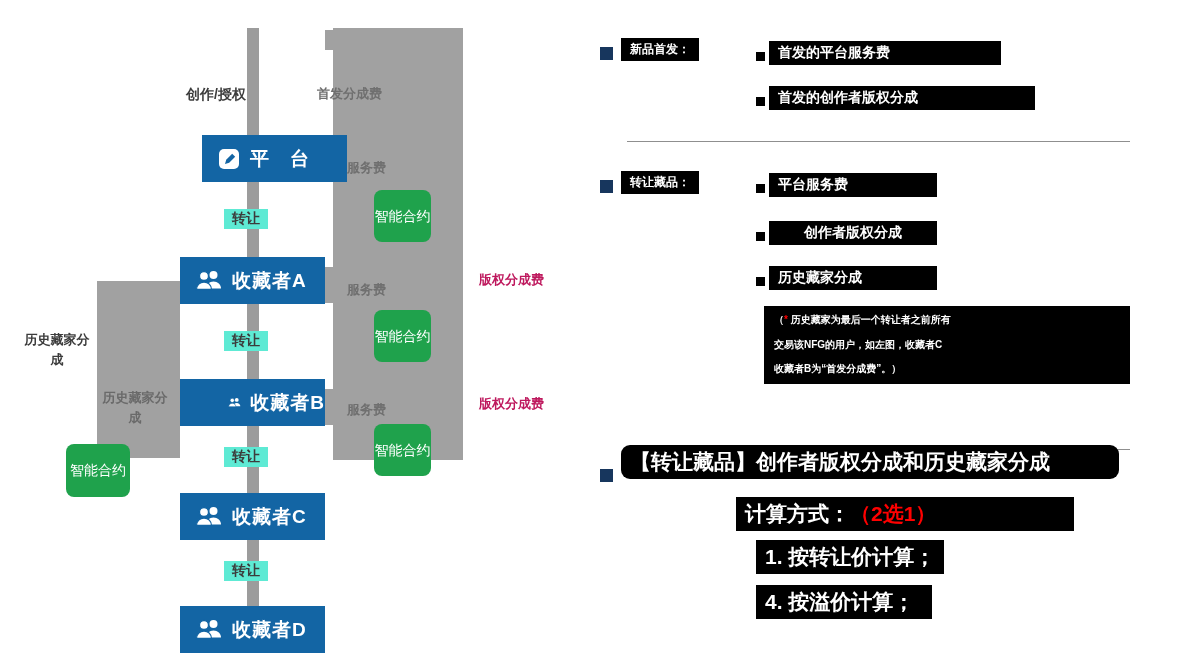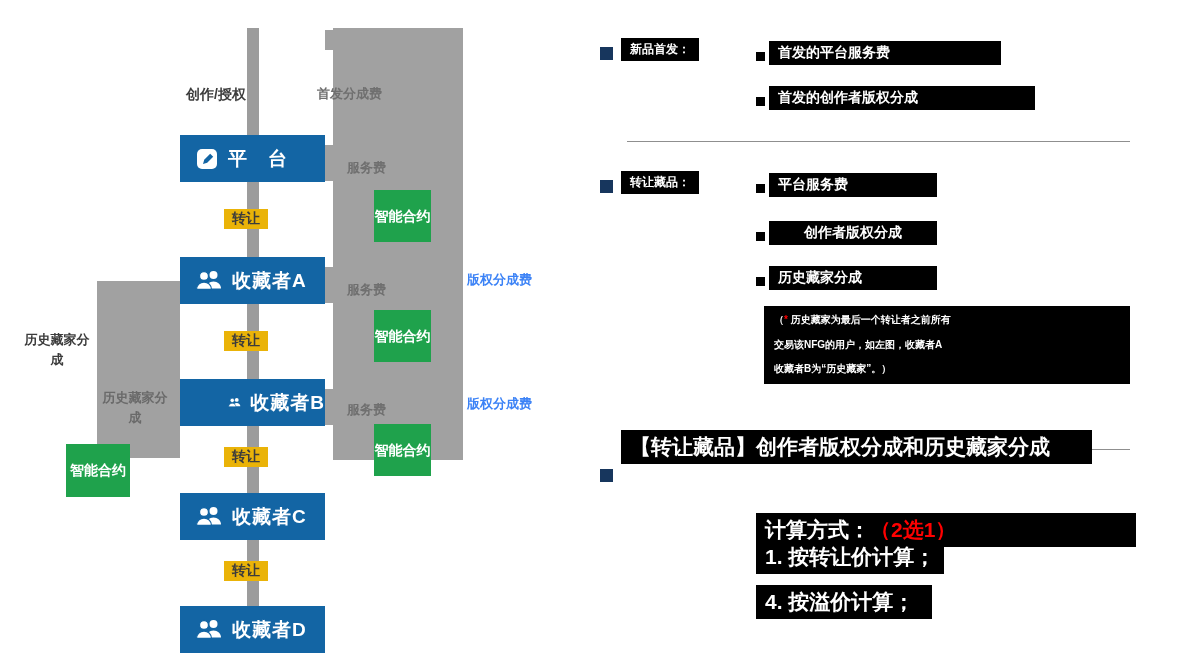--- a/index.html
+++ b/index.html
@@ -11,27 +11,27 @@
   .vline { position:absolute; left:247px; top:28px; width:12px; height:604px; background:#9c9c9c; z-index:1; }
   .rbar  { position:absolute; left:333px; top:28px; width:130px; height:432px; background:#a1a1a1; z-index:1; }
   .stub  { position:absolute; background:#a1a1a1; z-index:1; }
   .lblock{ position:absolute; left:97px; top:281px; width:83px; height:177px; background:#a1a1a1; z-index:1; }
 
   .node { position:absolute; left:180px; width:145px; height:47px; background:#1365a4; color:#fff;
           display:flex; align-items:center; gap:9px; padding-left:15px; z-index:3; }
   .node .label { font-size:19px; font-weight:bold; letter-spacing:1px; white-space:pre; }
 
   .edge-label { position:absolute; font-size:14px; font-weight:bold; color:#3c3c3c; z-index:4; text-align:center; }
-  .badge { background:#eab308; padding:1px 8px; }
+  .badge { background:#5eead4; padding:1px 8px; }
 
   .fee-label { position:absolute; font-size:13px; font-weight:bold; color:#6f6f6f; z-index:4; white-space:nowrap; }
-  .fee-dark { color:#3b82f6; }
+  .fee-dark { color:#be185d;margin-left:12px; }
 
-  .sc { position:absolute; width:57px; height:52px; background:#1fa24c; color:#fff; font-size:14px; font-weight:bold;
-        display:flex; align-items:center; justify-content:center; text-align:center; line-height:1.35; z-index:5; border-radius:0; }
+  .sc { position:absolute; width:57px; height:52px; background:#1fa24c; color:#fff; font-size:14px; font-weight:normal;
+        display:flex; align-items:center; justify-content:center; text-align:center; line-height:1.35; z-index:5; border-radius:8px; }
 
   .hist-label { position:absolute; font-size:13px; font-weight:bold; text-align:center; line-height:1.55; z-index:4; }
 
   
   .sec-bullet { position:absolute; left:600px; width:13px; height:13px; background:#17365d; z-index:2; }
   .sub-bullet { position:absolute; width:9px; height:9px; background:#000; z-index:2; }
   .hl { position:absolute; background:#000; color:#fff; font-weight:bold; padding:3px 9px; white-space:nowrap; z-index:2; }
   .hl.title { font-size:12px; }
   .hl.big   { font-size:21px; }
   .hl.item  { font-size:14px; }
@@ -47,21 +47,21 @@
 
   <div class="vline"></div>
   <div class="rbar"></div>
   <div class="stub" style="left:325px;top:30px;width:8px;height:20px;"></div>
   <div class="stub" style="left:325px;top:145px;width:8px;height:36px;"></div>
   <div class="stub" style="left:325px;top:267px;width:8px;height:36px;"></div>
   <div class="stub" style="left:325px;top:389px;width:8px;height:36px;"></div>
   <div class="lblock"></div>
 
 
-  <div class="node" style="top:135px;">
+  <div class="node" style="top:135px;margin-left:22px;">
     <svg width="24" height="24" viewBox="0 0 24 24">
       <rect x="2" y="2" width="20" height="20" rx="5" fill="#fff"></rect>
       <path d="M8 17l1.2-4.2 6-6 3 3-6 6z" fill="#1365a4"></path>
     </svg>
     <span class="label">平　台</span>
   </div>
 
   <div class="node" style="top:257px;">
     <svg width="28" height="25" viewBox="0 0 28 24">
       <circle cx="18.5" cy="6.5" r="4" fill="#fff"></circle>
@@ -136,27 +136,27 @@
   <div class="hl title" style="left:621px;top:171px;">转让藏品：</div>
   <div class="sub-bullet" style="left:756px;top:184px;"></div>
   <div class="hl item" style="left:769px;top:173px;min-width:168px;">平台服务费</div>
   <div class="sub-bullet" style="left:756px;top:232px;"></div>
   <div class="hl item" style="left:769px;top:221px;min-width:168px;text-align:center;">创作者版权分成</div>
   <div class="sub-bullet" style="left:756px;top:277px;"></div>
   <div class="hl item" style="left:769px;top:266px;min-width:168px;">历史藏家分成</div>
 
   <div class="note">
     <div><span>（</span><span class="red">*</span> <span>历史藏家为最后一个转让者之前所有</span></div>
-    <div>交易该NFG的用户，如左图，收藏者A</div>
-    <div>收藏者B为“历史藏家”。）</div>
+    <div>交易该NFG的用户，如左图，收藏者C</div>
+    <div>收藏者B为“首发分成费”。）</div>
   </div>
 
   <div class="divider" style="top:449px;"></div>
 
   <div class="sec-bullet" style="top:469px;"></div>
-  <div class="hl big" style="left:621px;top:430px;padding-right:42px;">【转让藏品】创作者版权分成和历史藏家分成</div>
-  <div class="hl big" style="left:756px;top:497px;width:380px;margin-top:16px;">
+  <div class="hl big" style="left:621px;top:445px;padding-right:69px;border-radius:9px;">【转让藏品】创作者版权分成和历史藏家分成</div>
+  <div class="hl big" style="left:736px;top:497px;width:338px;">
     <span>计算方式：</span><span class="red">（2选1）</span>
   </div>
   <div class="hl big" style="left:756px;top:540px;min-width:176px;">1. 按转让价计算；</div>
   <div class="hl big" style="left:756px;top:585px;min-width:176px;">4. 按溢价计算；</div>
 
 </div>
 
 </body></html>

